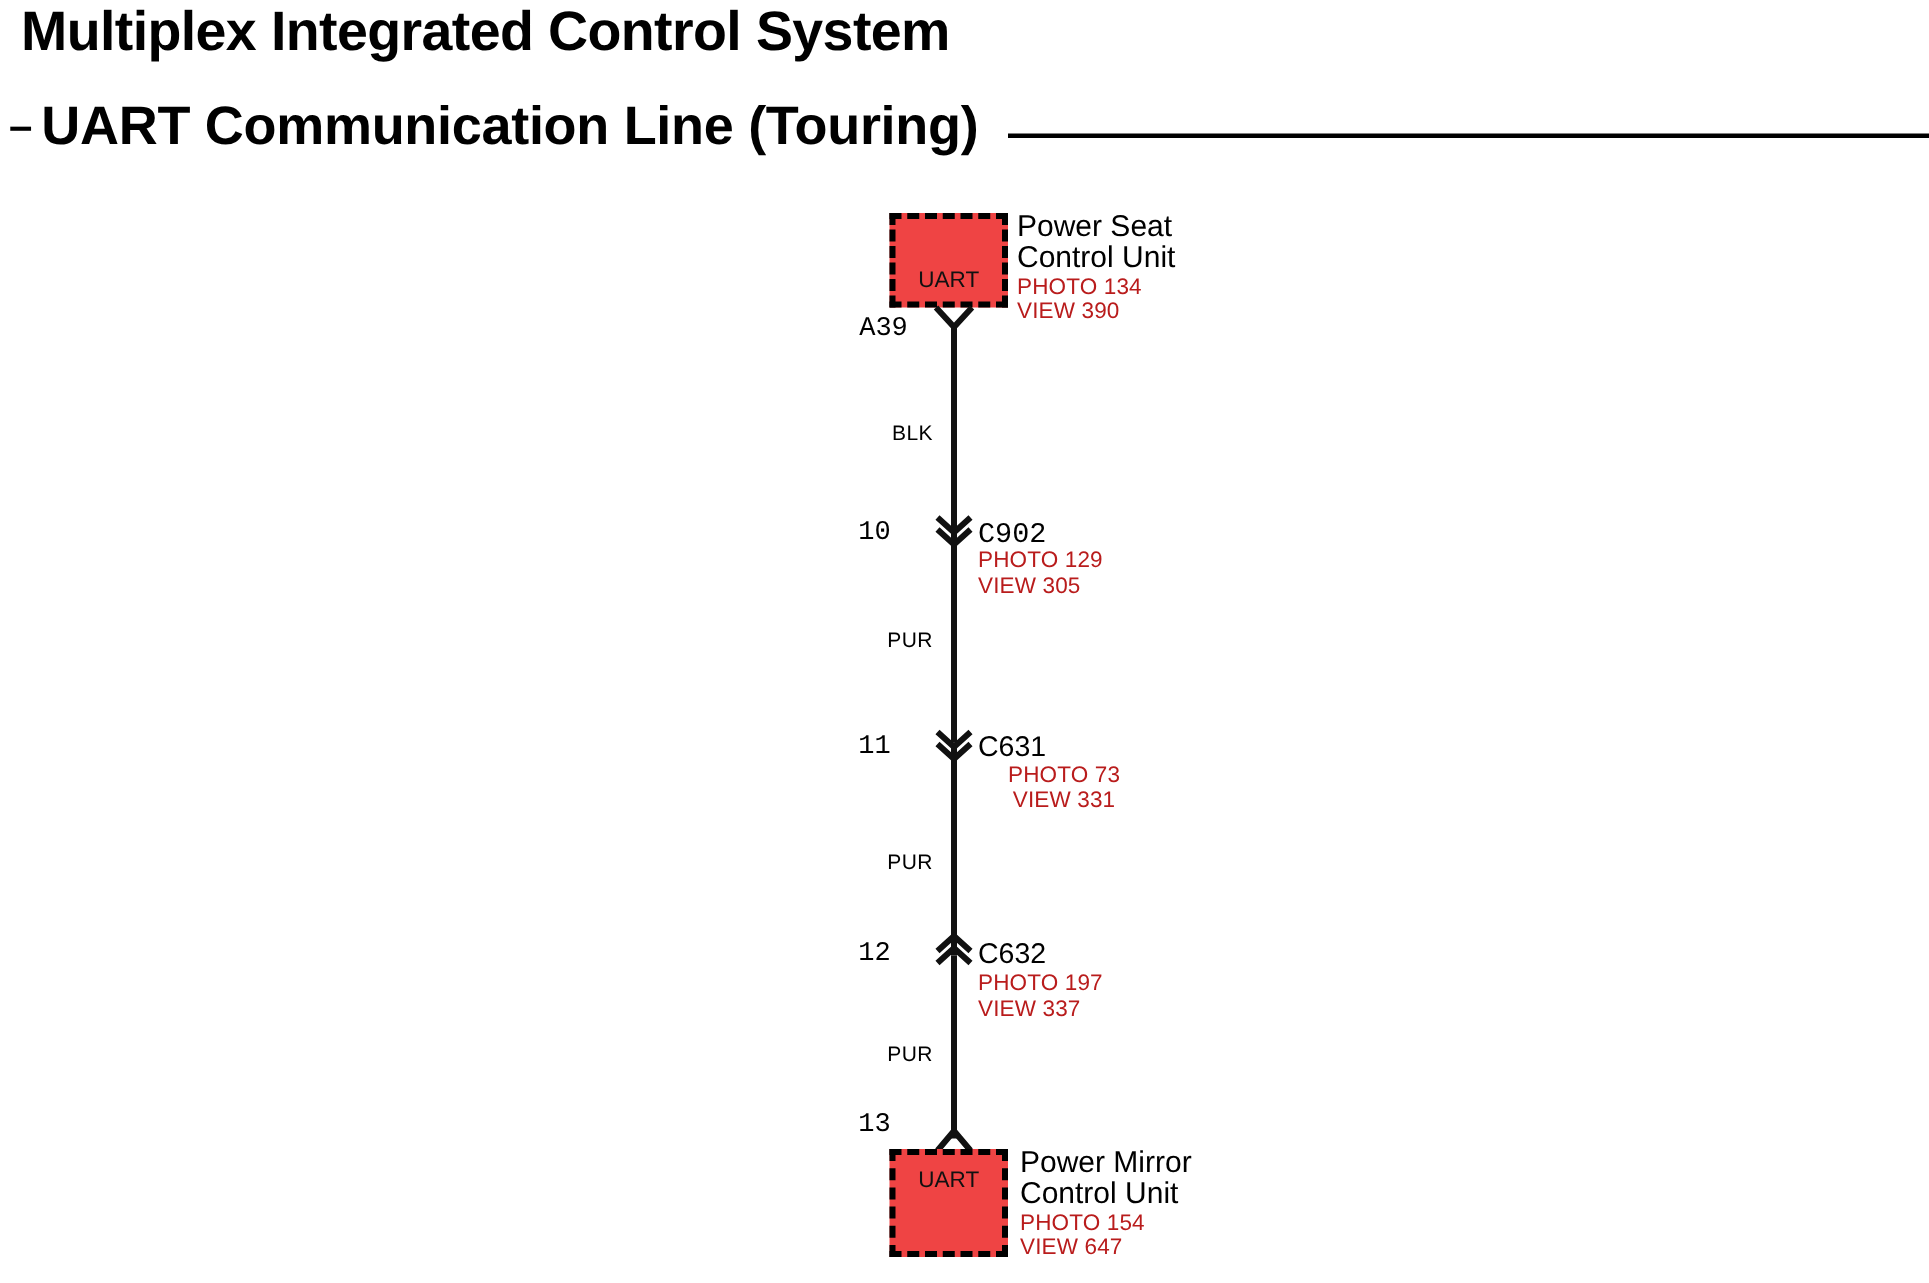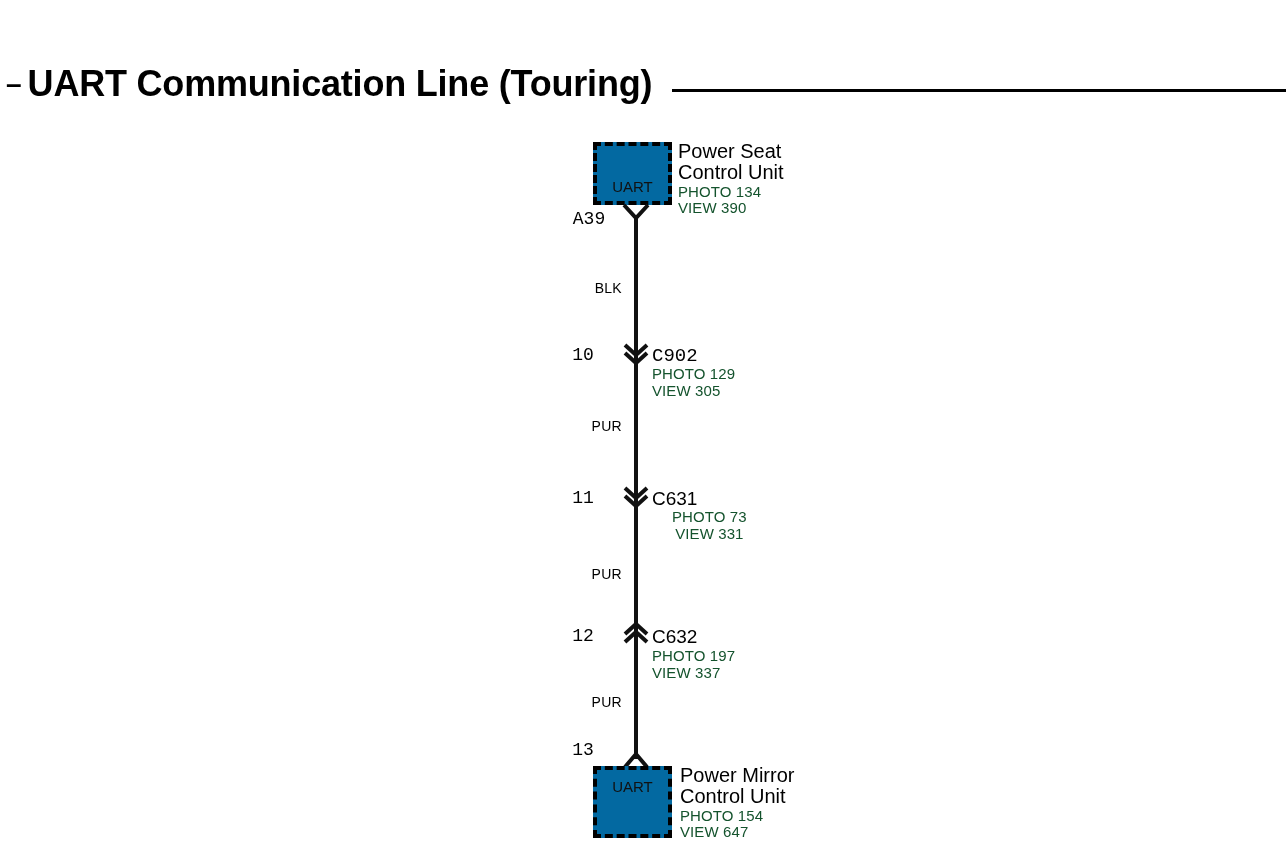--- a/index.html
+++ b/index.html
@@ -67,21 +67,21 @@
     position: absolute;
     width: 4px;
     background: #111111;
     left: 634px;
   }
 
   .unit-box {
     position: absolute;
     box-sizing: border-box;
     border: 4px dashed #000000;
-    background: #0369a1;
+    background: #ef4444;
     display: flex;
     justify-content: center;
   }
   .unit-box .port-label {
     font-size: 15px;
     color: #111111;
     line-height: 1;
   }
   .unit-box.port-bottom { align-items: flex-end; }
   .unit-box.port-bottom .port-label { padding-bottom: 7px; }
@@ -92,21 +92,21 @@
     position: absolute;
     line-height: 1.07;
     white-space: nowrap;
   }
   .unit-name {
     font-size: 20px;
     color: #000000;
   }
   .ref-line {
     font-size: 15px;
-    color: #14532d;
+    color: #b91c1c;
     letter-spacing: 0.1px;
     cursor: pointer;
   }
 
   .pin-num {
     position: absolute;
     font-size: 18px;
     color: #000000;
     text-align: center;
     white-space: nowrap;
@@ -133,20 +133,21 @@
   }
   .connector-glyph {
     position: absolute;
   }
 </style>
 </head>
 <body>
 
 <div id="page">
 
+  <div class="title-main">Multiplex Integrated Control System</div>
 
   <div class="title-sub-wrap">
     <span class="title-dash">–</span>
     <span class="title-sub">UART Communication Line (Touring)</span>
   </div>
 
   <div class="header-rule"></div>
 
   <div class="unit-box port-bottom" style="left:593px; top:142px; width:79px; height:63px;">
     <span class="port-label">UART</span>

